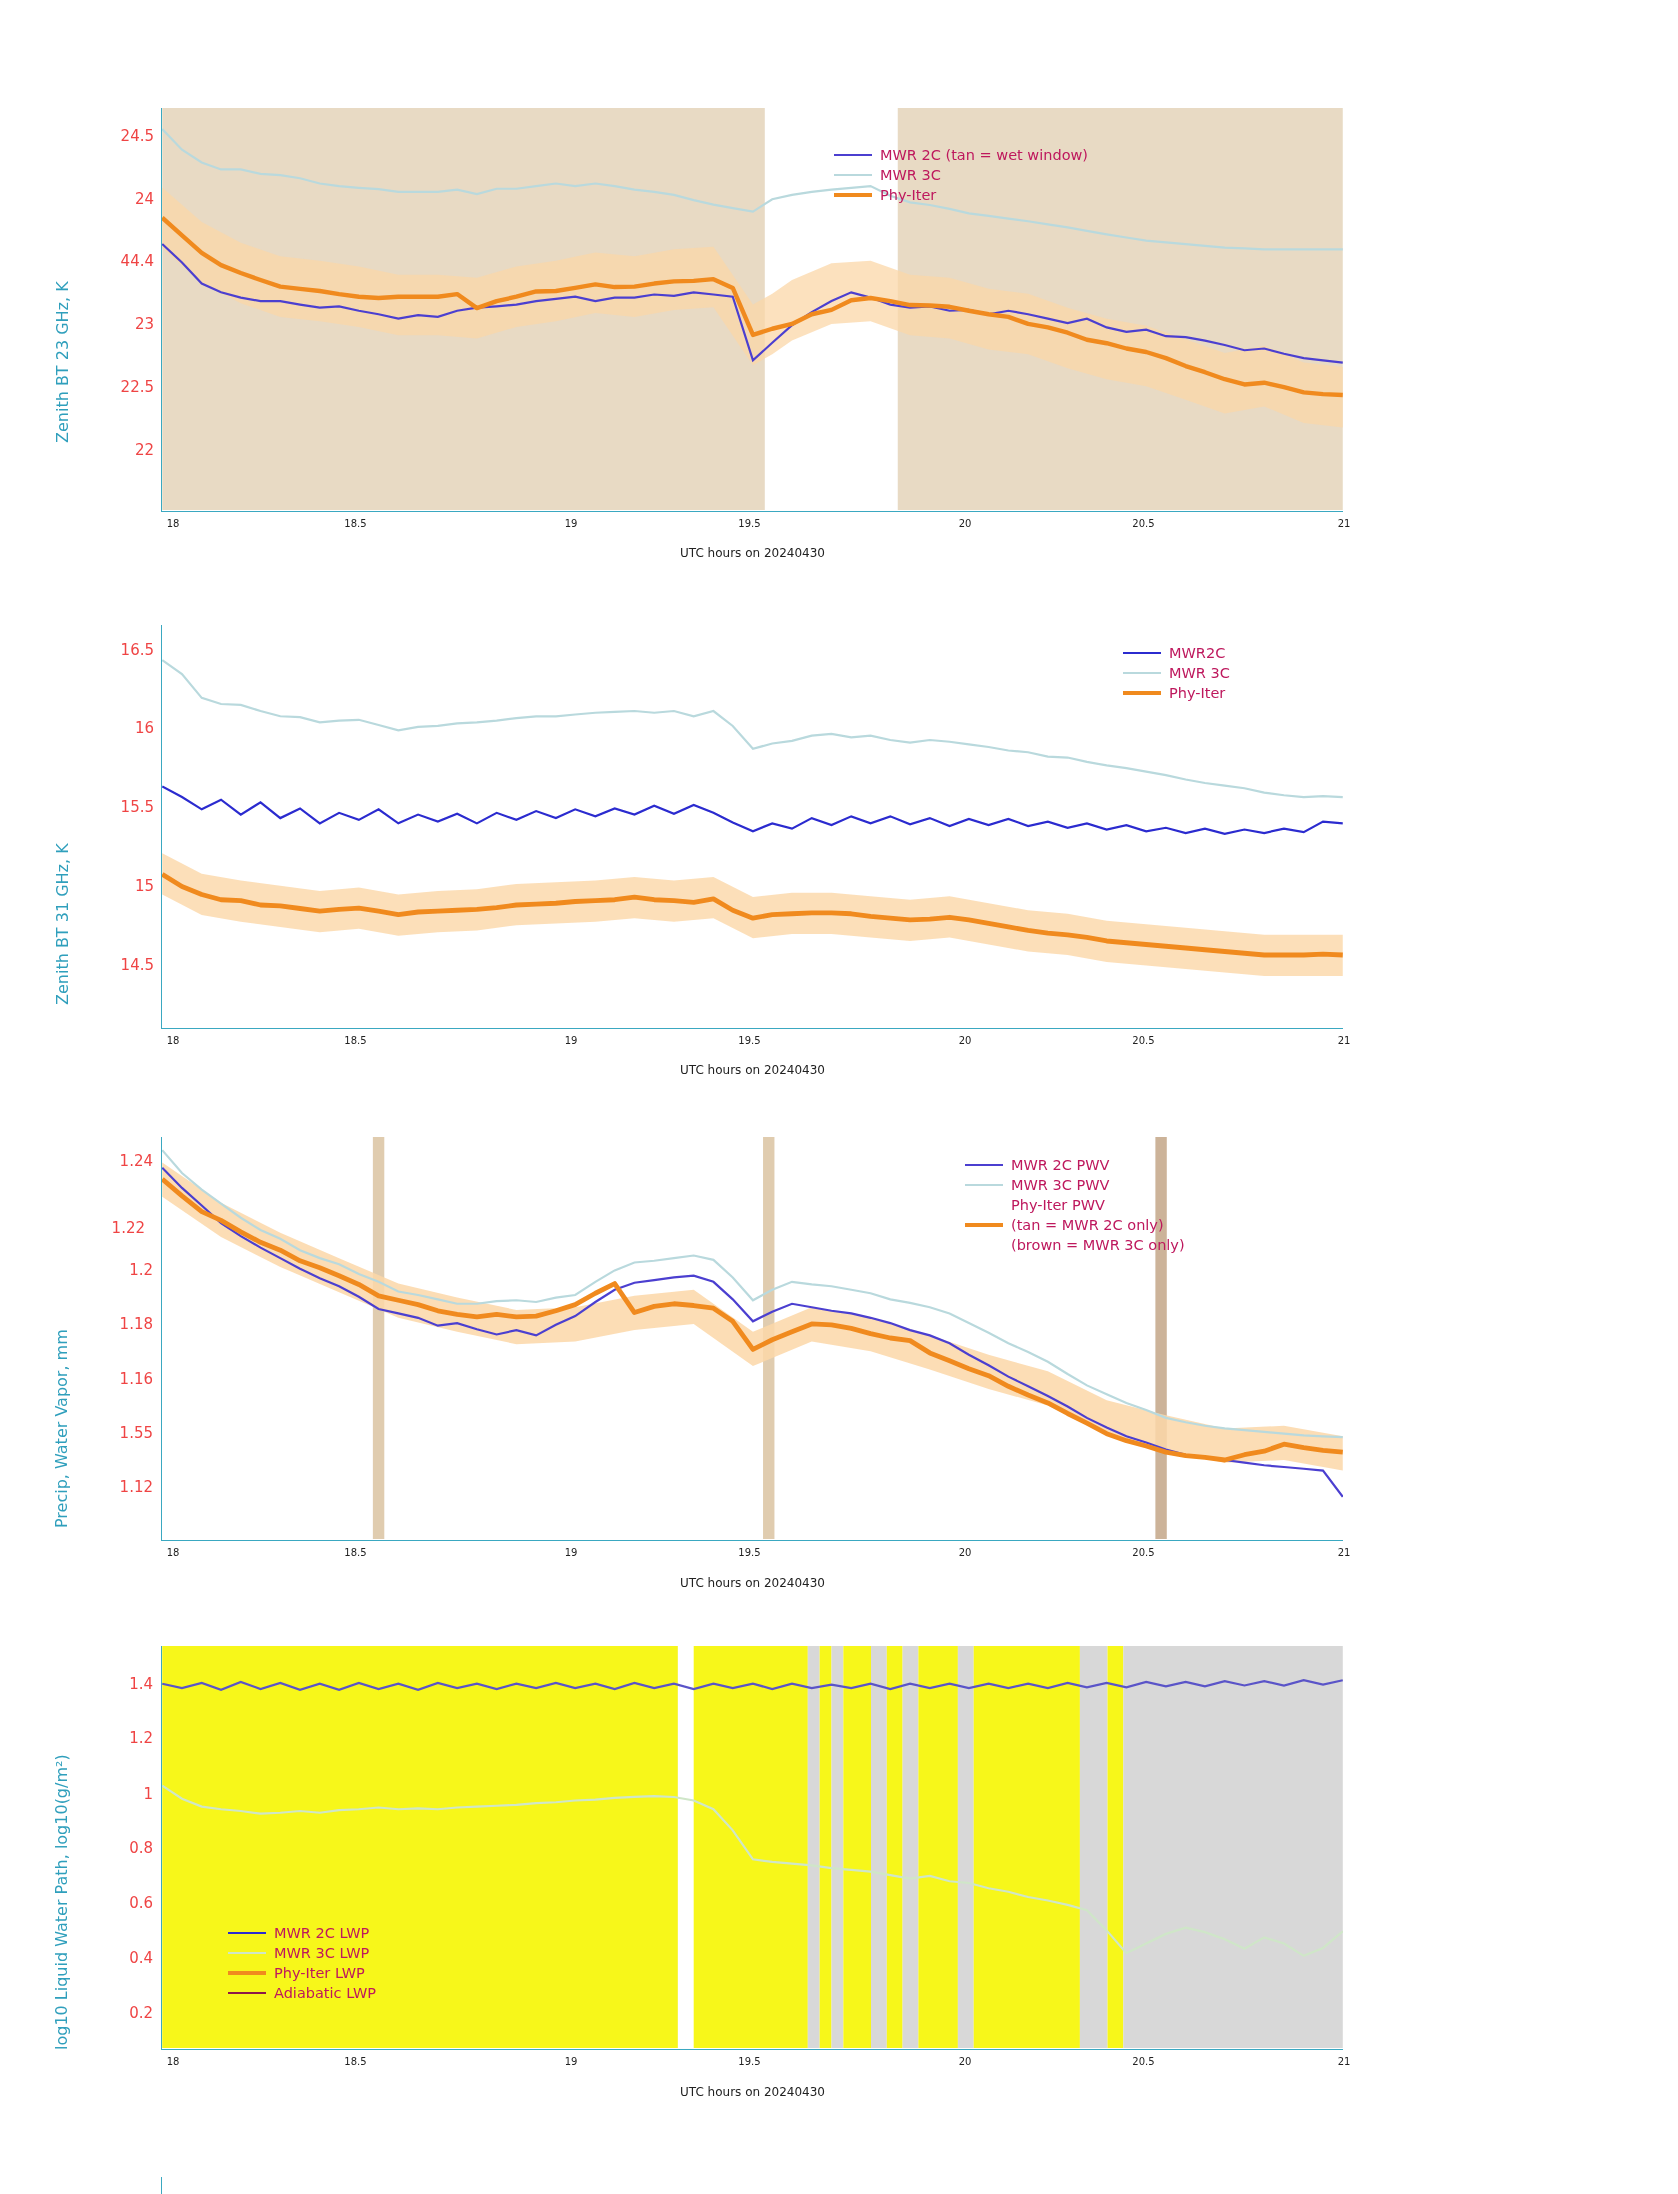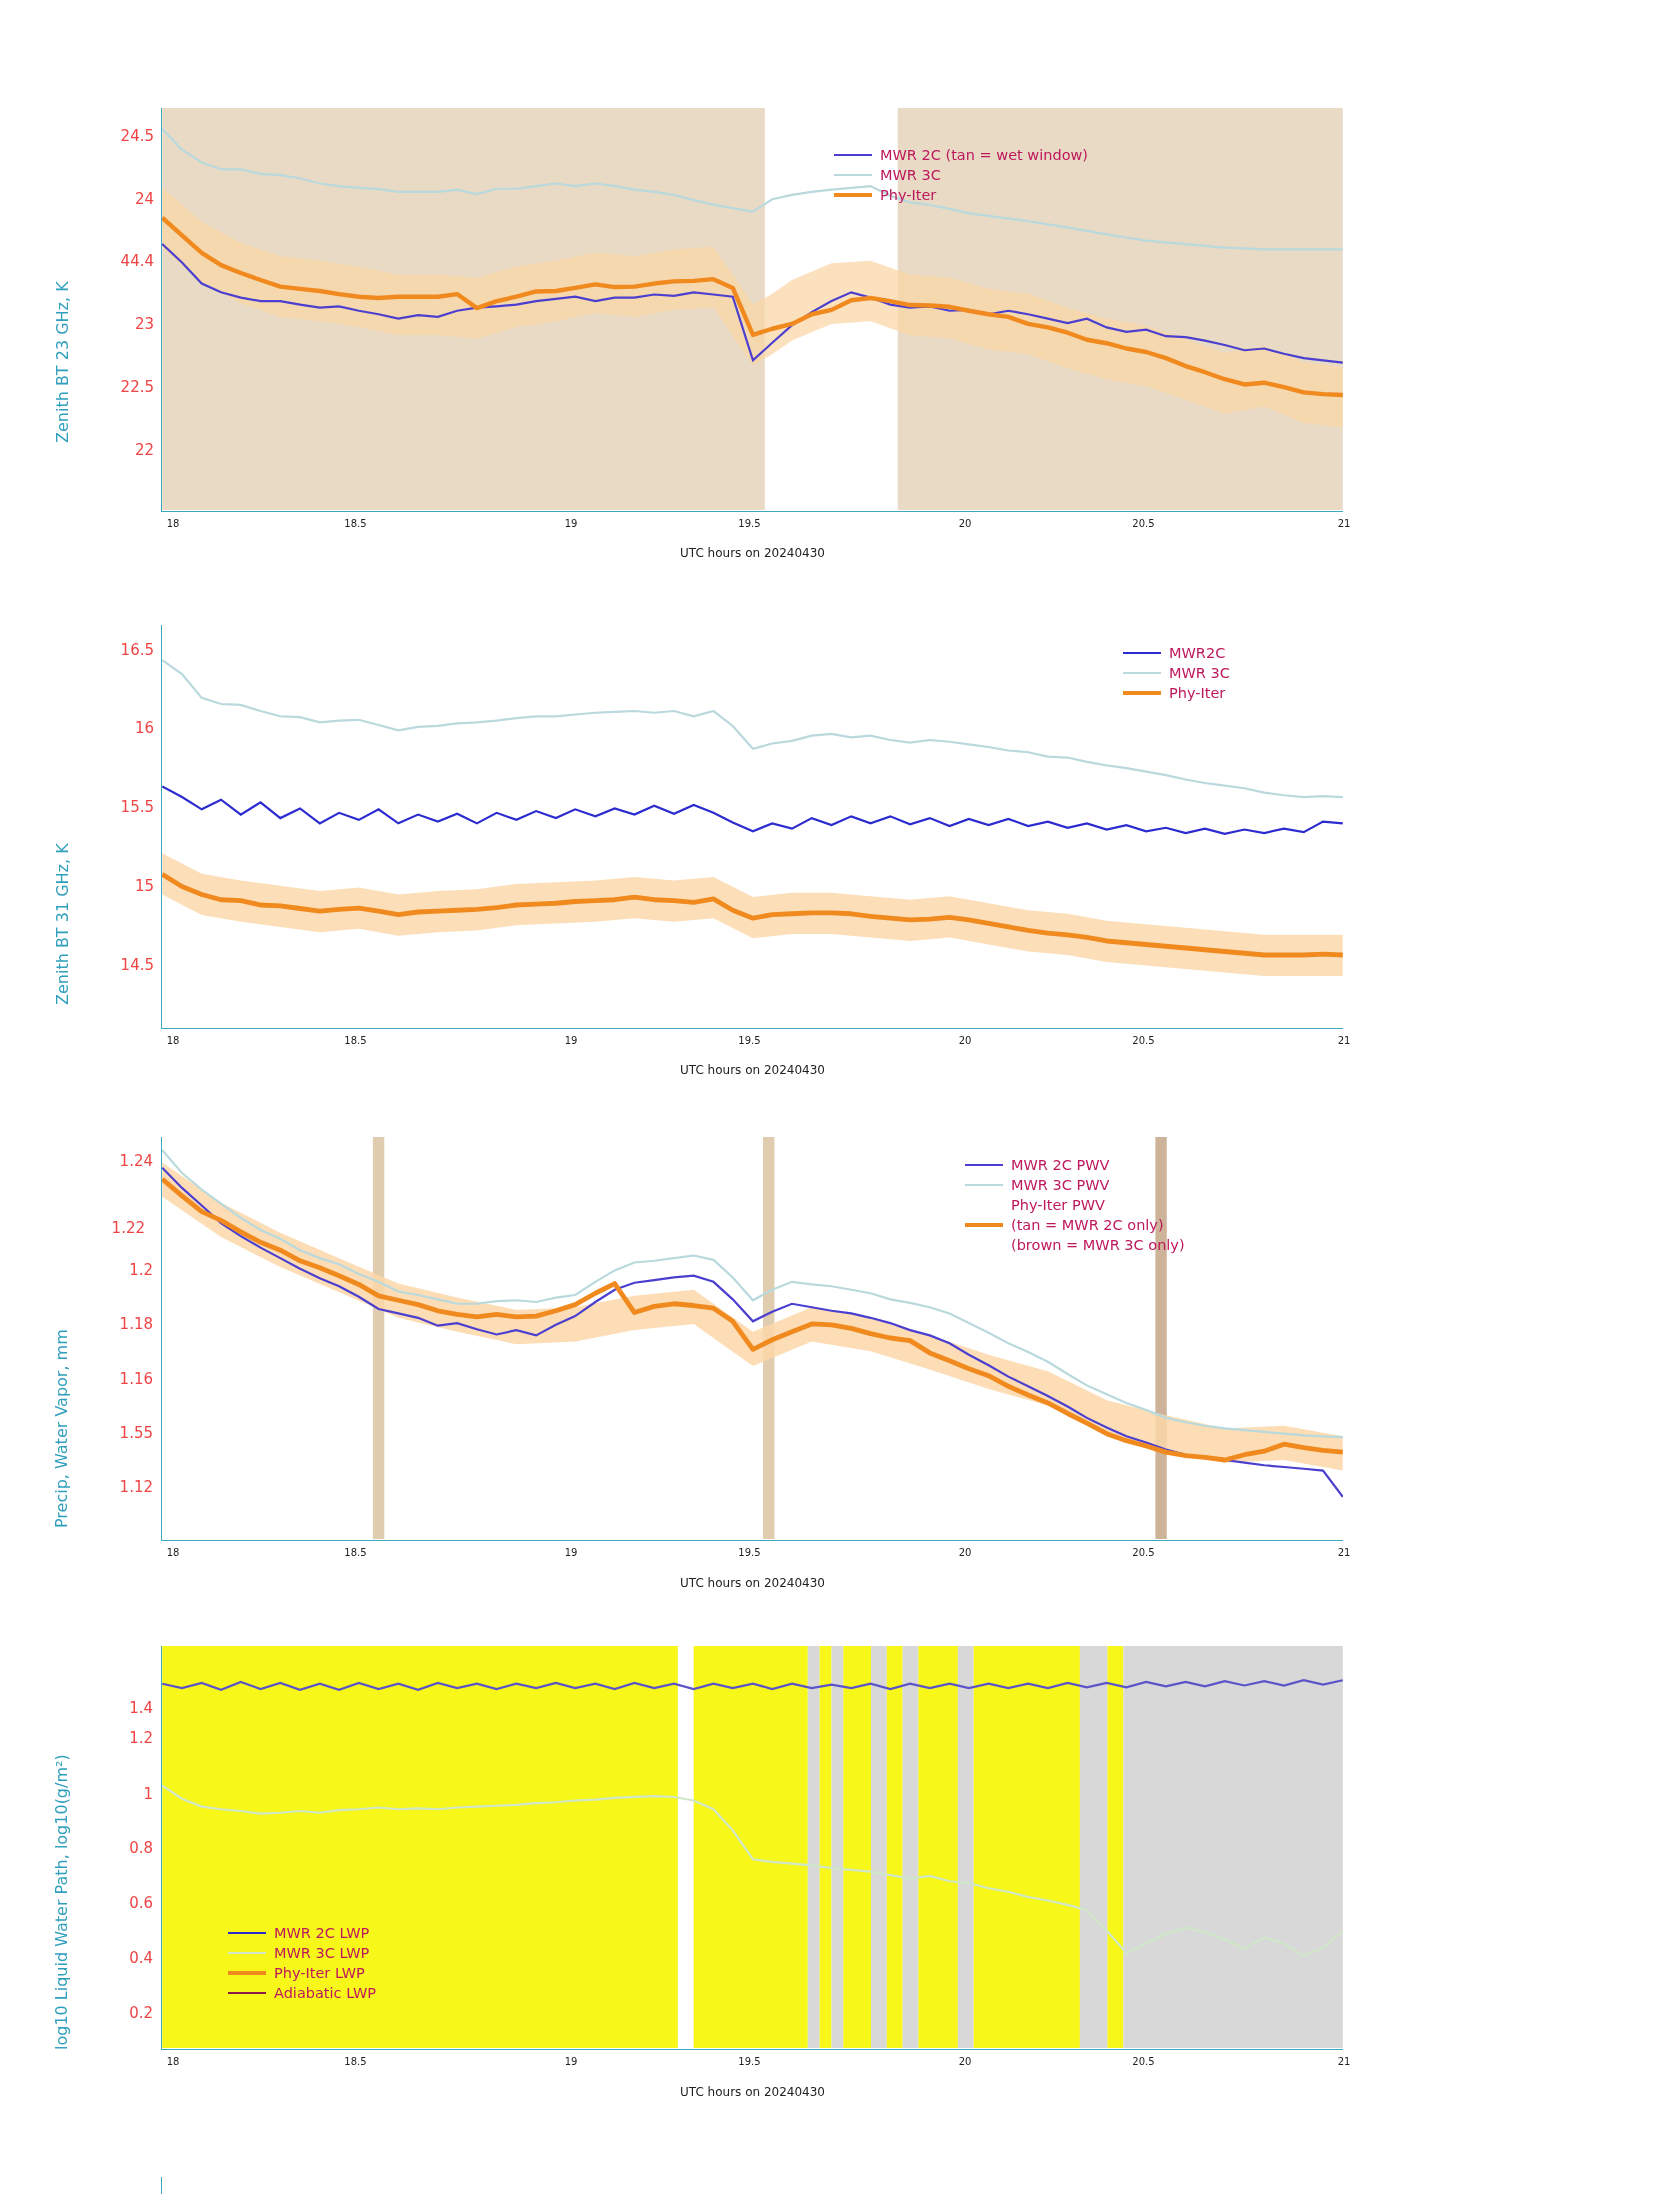--- a/index.html
+++ b/index.html
@@ -213,21 +213,21 @@
         <rect x="2091" y="0" width="63" height="916" fill="#d8d8d8"></rect>
         <rect x="2154" y="0" width="36" height="916" fill="#f7f71a"></rect>
         <rect x="2190" y="0" width="500" height="916" fill="#d8d8d8"></rect>
 
         <polyline fill="none" stroke="#cfe6c8" stroke-width="5" points="0,318 45,348 90,366 134,372 179,376 224,382 269,380 314,376 359,380 403,374 448,372 493,368 538,372 583,370 628,372 672,368 717,366 762,364 807,362 852,358 897,356 941,352 987,350 1031,346 1076,344 1121,342 1166,344 1211,352 1256,372 1300,420 1346,486 1390,492 1435,496 1480,500 1525,506 1570,510 1614,514 1659,522 1704,530 1749,524 1794,536 1838,540 1883,552 1928,560 1973,572 2018,580 2063,590 2107,602 2152,648 2197,700 2242,678 2287,656 2332,642 2376,652 2421,668 2466,690 2511,664 2556,678 2601,706 2645,688 2690,650"></polyline>
 
         <polyline fill="none" stroke="#5a54c8" stroke-width="5" points="0,86 45,96 90,84 134,100 179,82 224,98 269,84 314,100 359,86 403,100 448,84 493,98 538,86 583,100 628,84 672,96 717,86 762,98 807,86 852,96 897,84 941,96 987,86 1031,98 1076,84 1121,96 1166,86 1211,98 1256,86 1300,96 1346,86 1390,98 1435,86 1480,96 1525,88 1570,96 1614,86 1659,98 1704,86 1749,96 1794,86 1838,96 1883,86 1928,96 1973,86 2018,96 2063,84 2107,94 2152,84 2197,94 2242,82 2287,92 2332,82 2376,92 2421,80 2466,90 2511,80 2556,90 2601,78 2645,88 2690,78"></polyline>
       </svg>
     </div>
 
-    <div class="ytick" style="left:92px;top:86px;width:61px;margin-top:24px;">1.4</div>
+    <div class="ytick" style="left:92px;top:86px;width:61px;">1.4</div>
     <div class="ytick" style="left:92px;top:140px;width:61px;">1.2</div>
     <div class="ytick" style="left:92px;top:196px;width:61px;">1</div>
     <div class="ytick" style="left:92px;top:250px;width:61px;">0.8</div>
     <div class="ytick" style="left:92px;top:305px;width:61px;text-align:right;">0.6</div>
     <div class="ytick" style="left:92px;top:360px;width:61px;">0.4</div>
     <div class="ytick" style="left:92px;top:415px;width:61px;">0.2</div>
 
     <div class="tick" style="left:151px;top:467px;width:44px;text-align:center;">18</div>
     <div class="tick" style="left:325px;top:467px;width:61px;text-align:center;">18.5</div>
     <div class="tick" style="left:549px;top:467px;width:44px;text-align:center;">19</div>

